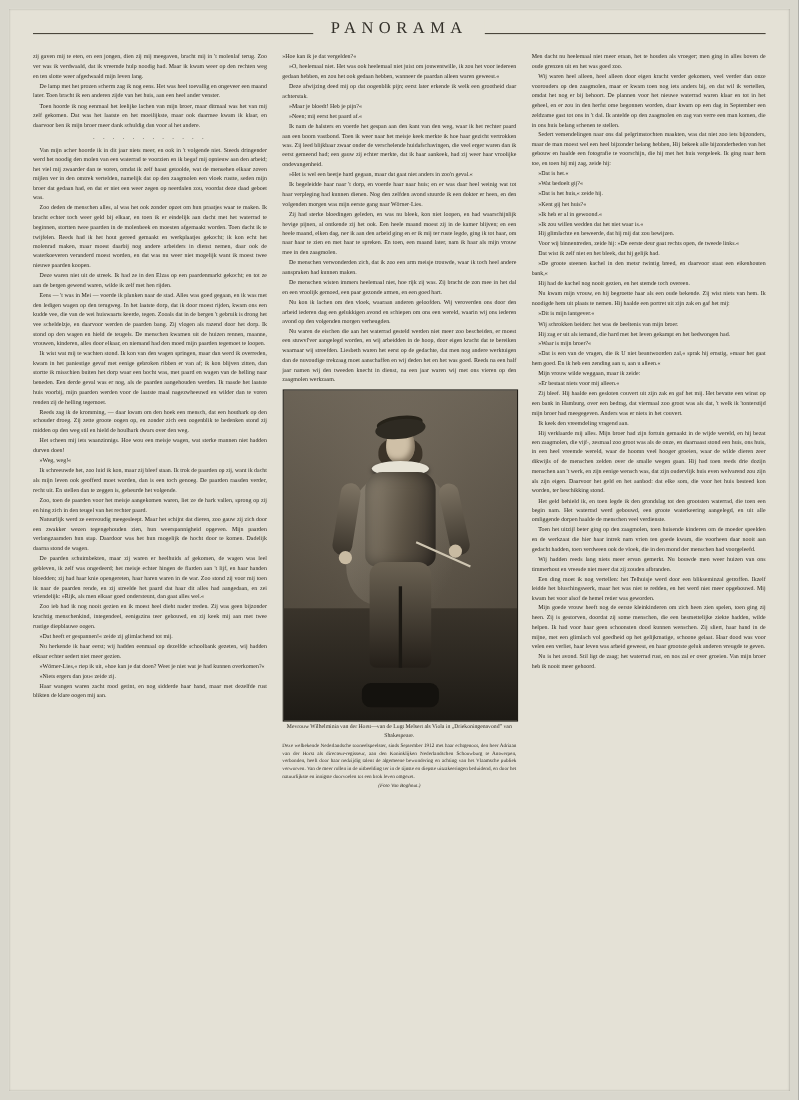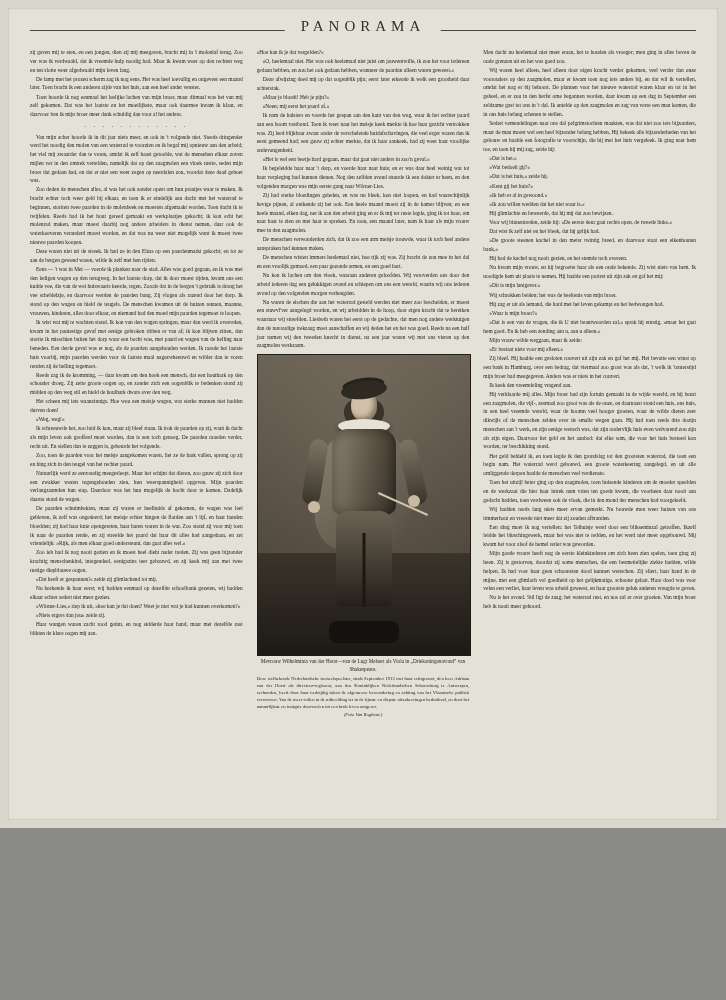--- a/index.html
+++ b/index.html
@@ -6,21 +6,21 @@
     margin: 0;
     padding: 0;
     background: #8a8a86;
   }
   body {
     font-family: "Liberation Serif", serif;
   }
   .page {
     position: relative;
     width: 726px;
-    height: 828px;
+    height: 1000px;
     background: #d9d7cd;
     overflow: hidden;
     box-sizing: border-box;
   }
   .paper {
     position: absolute;
     left: 8px;
     top: 8px;
     right: 8px;
     bottom: 8px;

